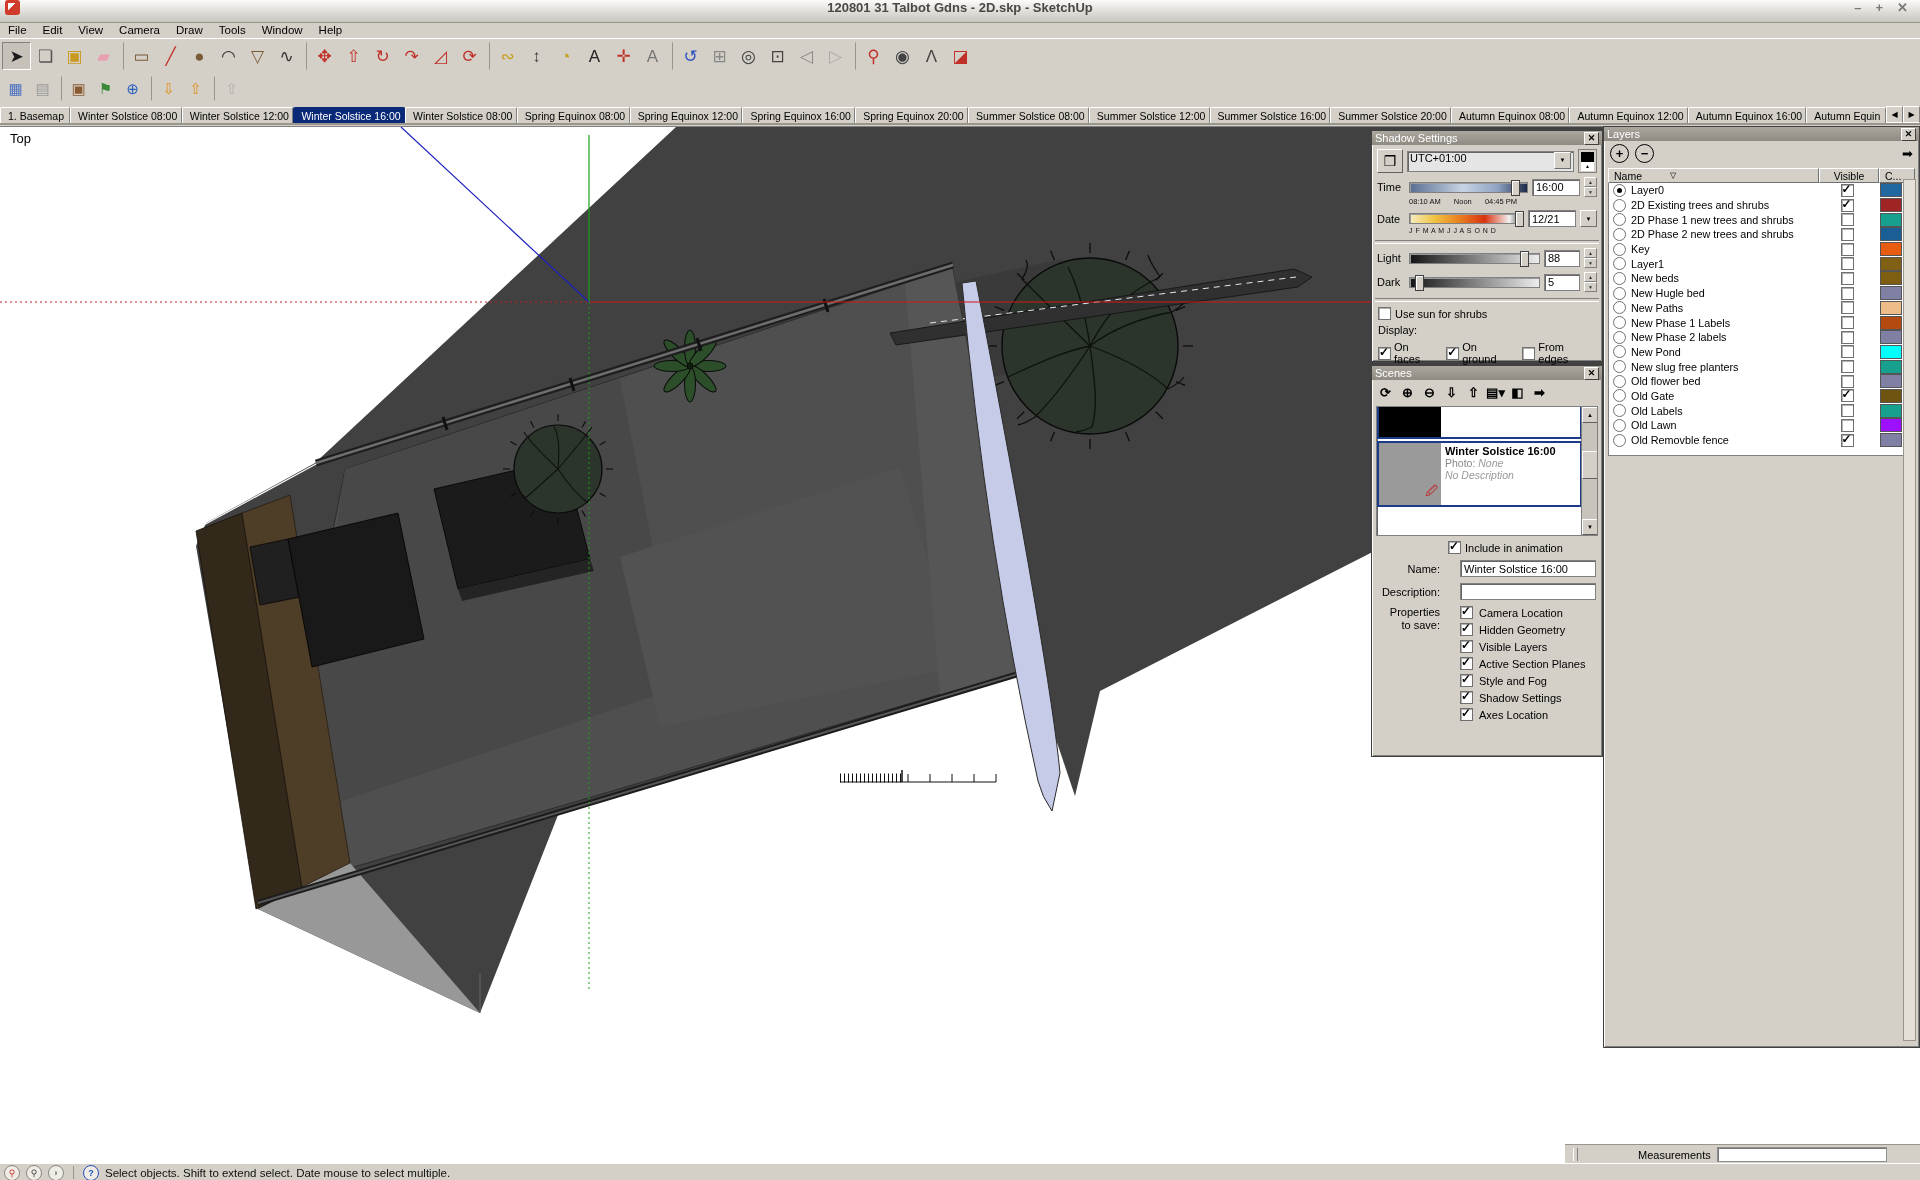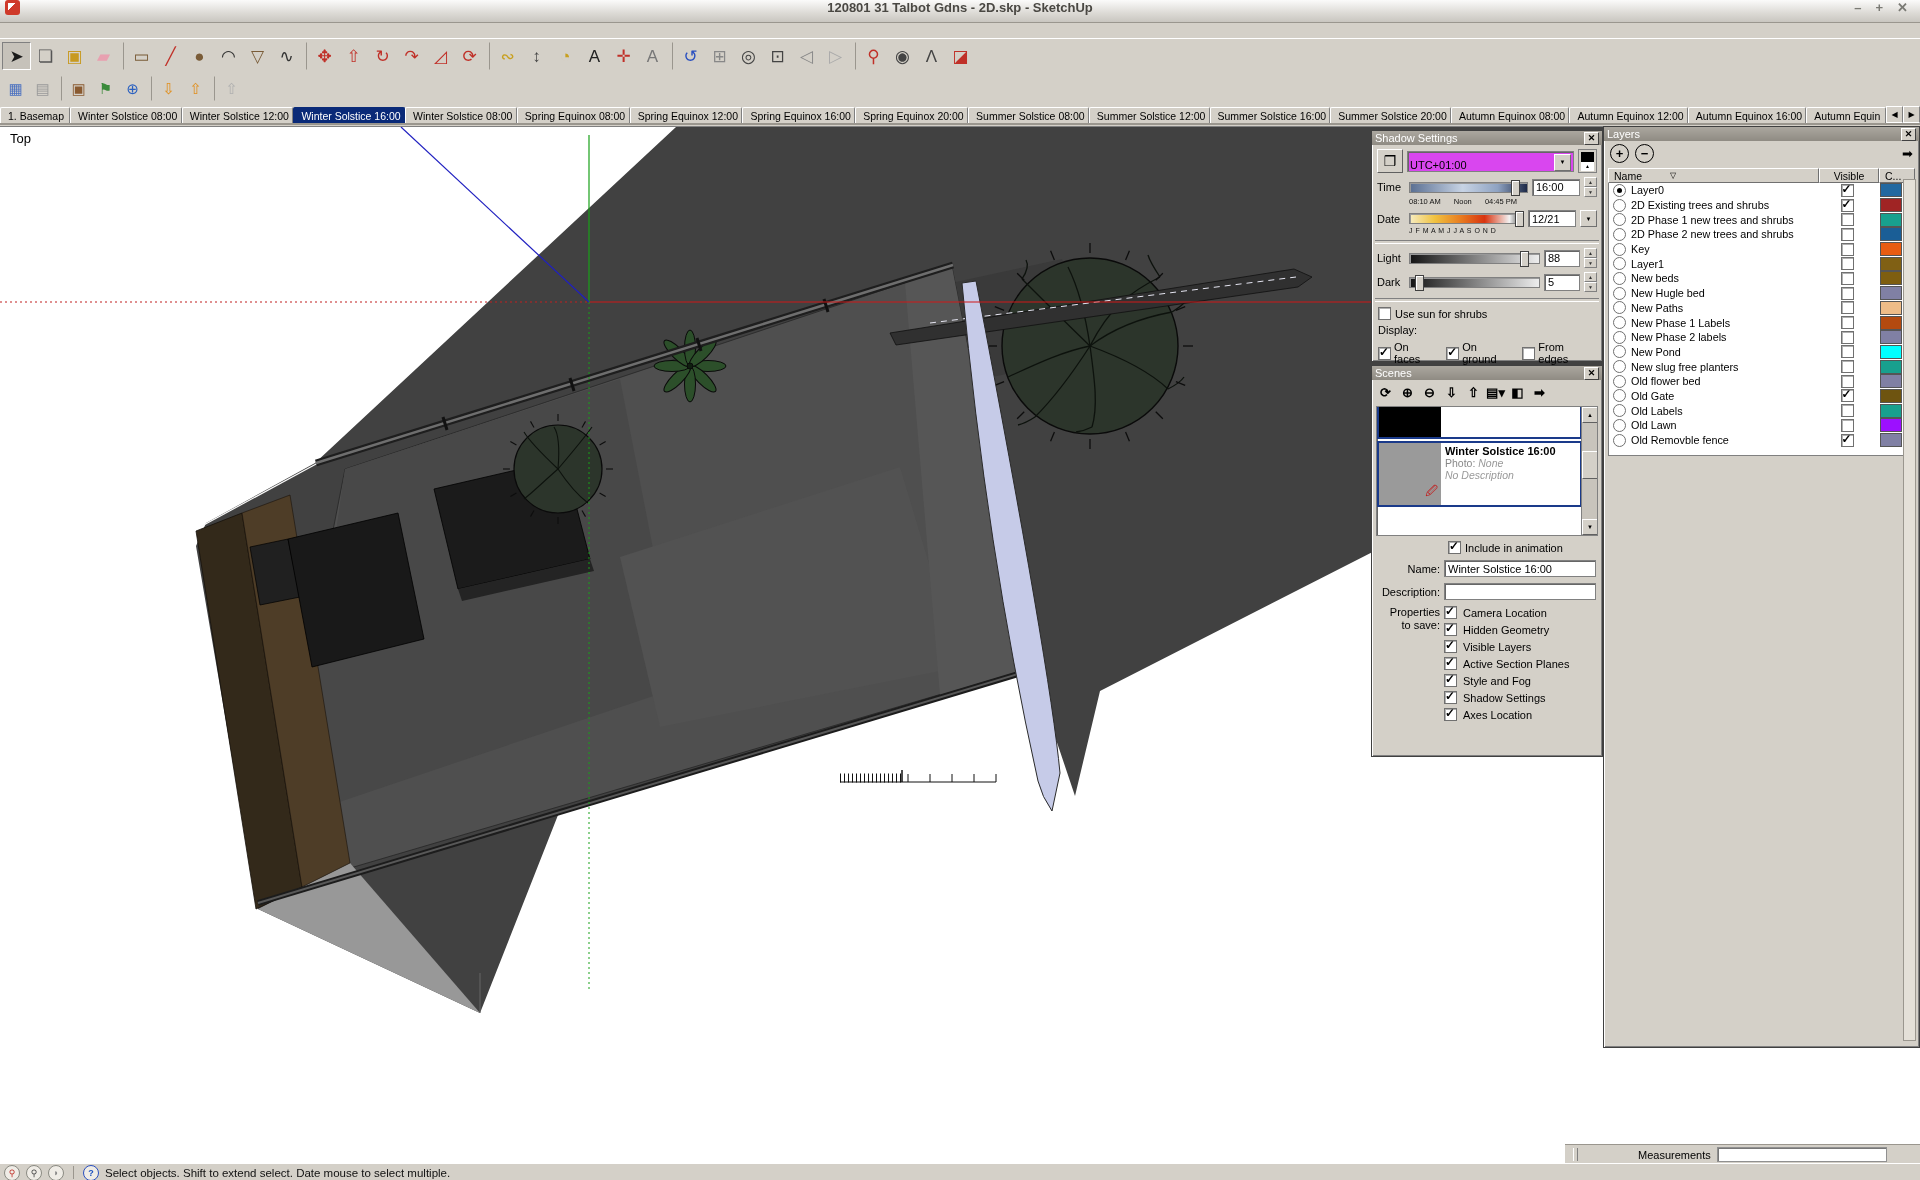--- a/index.html
+++ b/index.html
@@ -77,21 +77,21 @@
   .scene-name{font-weight:bold;font-size:11px;}
   .scene-sub{color:#888;}
   .scene-sub i{color:#999;}
   .vscroll{position:absolute;right:0;top:0;bottom:0;width:15px;background:#c8c4bc;border-left:1px solid #808080;}
   .vscroll .up,.vscroll .dn{position:absolute;left:0;width:14px;height:14px;background:#d4d0c8;
      border:1px solid #fff;border-right-color:#606060;border-bottom-color:#606060;
      font-size:6px;display:flex;align-items:center;justify-content:center;}
   .vscroll .dn{bottom:0;}
   .vscroll .th{position:absolute;left:0;top:44px;width:14px;height:26px;background:#d4d0c8;
      border:1px solid #fff;border-right-color:#606060;border-bottom-color:#606060;}
-  .frow{display:flex;align-items:center;gap:4px;margin:6px 6px 0 6px;}
+  .frow{display:flex;align-items:center;gap:20px;margin:6px 6px 0 6px;}
   .flabel{width:62px;text-align:right;flex:none;}
   
   #layers-toolbar{display:flex;align-items:center;padding:3px 6px;}
   .circbtn{width:17px;height:17px;border-radius:50%;border:1.6px solid #000;display:flex;align-items:center;
     justify-content:center;font-size:13px;font-weight:bold;margin-right:6px;background:#d4d0c8;}
   .lhead{display:flex;margin:2px 4px 0 4px;height:15px;}
   .lhead .hcell{background:#d4d0c8;border:1px solid #fff;border-right-color:#707070;border-bottom-color:#707070;
     display:flex;align-items:center;padding:0 5px;font-size:10.5px;}
   #layers-body{margin:0 4px;background:#fff;border:1px solid #808080;border-top:none;height:272px;overflow:hidden;}
   .lrow{display:flex;align-items:center;height:14.7px;}
@@ -106,21 +106,21 @@
   .grip{width:3px;height:13px;border-left:1px solid #fff;border-right:1px solid #808080;margin-left:8px;}
   #measure-label{margin-left:60px;font-size:11px;}
   #measure-input{margin-left:6px;width:168px;height:13px;background:#fff;border:1px solid #909090;
     box-shadow:inset 1px 1px 0 #777;}
   #statusbar{position:absolute;left:0;top:1163px;width:1920px;height:17px;background:#d4d0c8;
     border-top:1px solid #fff;display:flex;align-items:center;gap:6px;padding-left:4px;}
   .sico{width:14px;height:14px;border-radius:50%;display:flex;align-items:center;justify-content:center;
     font-size:9px;flex:none;border:1px solid #8a8a82;background:#efece6;}
   .sbar-sep{width:1px;height:13px;background:#9a968e;margin:0 3px;}
   #status-hint{font-size:11.5px;color:#111;}
-  .combo{flex:1;display:flex;align-items:flex-end;height:19px;background:#d946ef;border:1px solid #808080;
+  .combo{flex:1;display:flex;align-items:flex-start;height:19px;background:#e5e5e5;border:1px solid #808080;
     box-shadow:inset 1px 1px 0 #666;padding:0 2px;}
   .combo .caret,.dropbtn{margin-left:auto;width:15px;height:15px;background:#d4d0c8;
     border:1px solid #fff;border-right-color:#707070;border-bottom-color:#707070;
     display:flex;align-items:center;justify-content:center;font-size:6px;}
   .sqbtn{width:24px;height:22px;background:#d4d0c8;border:1px solid #fff;border-right-color:#606060;
     border-bottom-color:#606060;display:flex;align-items:center;justify-content:center;font-size:14px;flex:none;}
   .bw-btn{width:17px;height:22px;flex:none;border:1px solid #808080;display:flex;flex-direction:column;}
   .bw-btn .b{flex:1;background:#000;margin:2px 2px 0 2px;}
   .bw-btn .w{flex:1;background:#fff;margin:0 2px 1px 2px;display:flex;align-items:center;justify-content:center;font-size:5px;}
 </style>
@@ -132,20 +132,31 @@
   <div id="titlebar">
     <div id="skp-logo"></div>
     <div id="title-text">120801 31 Talbot Gdns - 2D.skp - SketchUp</div>
     <div class="winbtns">
       <span class="winbtn">–</span>
       <span class="winbtn">+</span>
       <span class="winbtn">✕</span>
     </div>
   </div>
 
+  <div id="menubar">
+
+  <span class="menu-item">File</span>
+      <span class="menu-item">Edit</span>
+      <span class="menu-item">View</span>
+      <span class="menu-item">Camera</span>
+      <span class="menu-item">Draw</span>
+      <span class="menu-item">Tools</span>
+      <span class="menu-item">Window</span>
+      <span class="menu-item">Help</span>
+    </div>
 
   <div id="toolbar1">
 
       <span class="tbtn pressed" title="select-tool" style="color: rgb(26, 26, 26);">➤</span>
 
       <span class="tbtn" title="make-component" style="color: rgb(85, 85, 85);">❏</span>
 
       <span class="tbtn" title="paint-bucket" style="color: rgb(200, 154, 32);">▣</span>
 
       <span class="tbtn" title="eraser" style="color: rgb(232, 160, 176);">▰</span>

